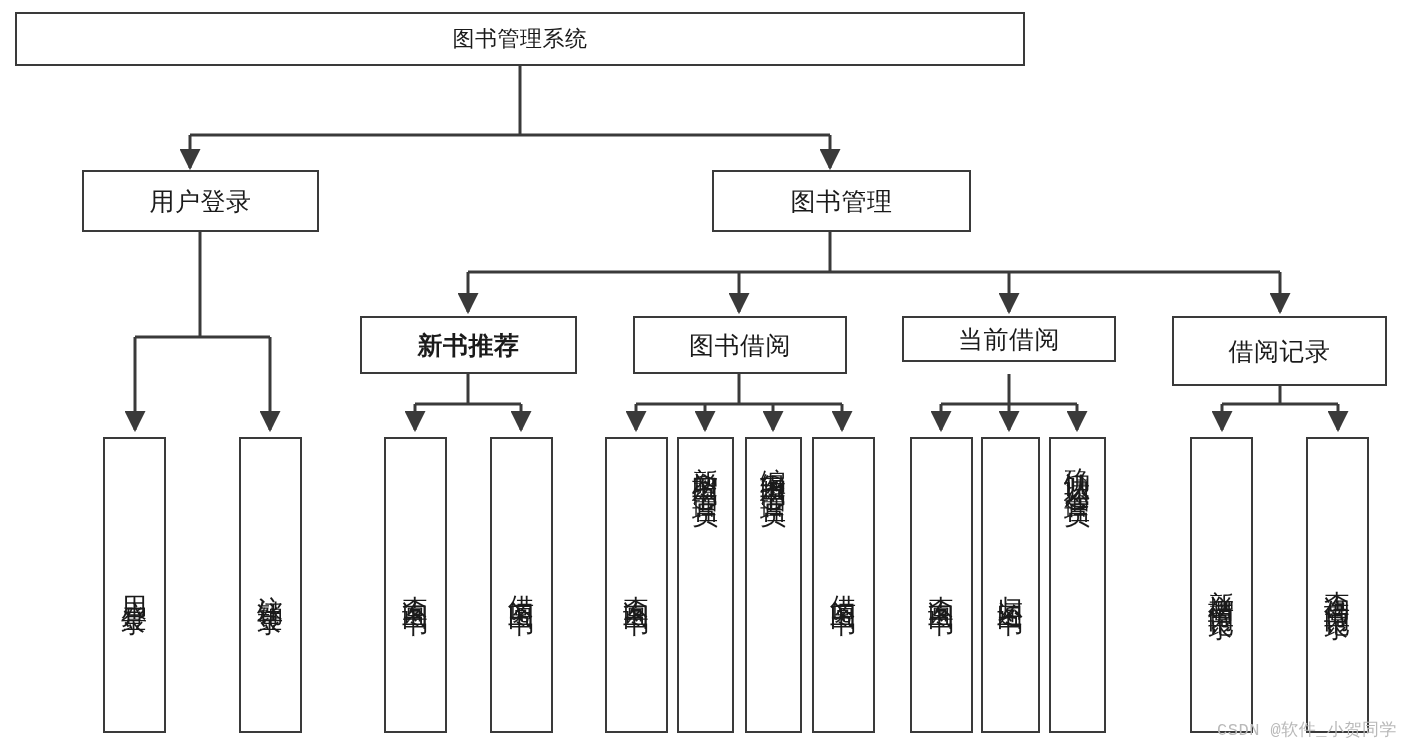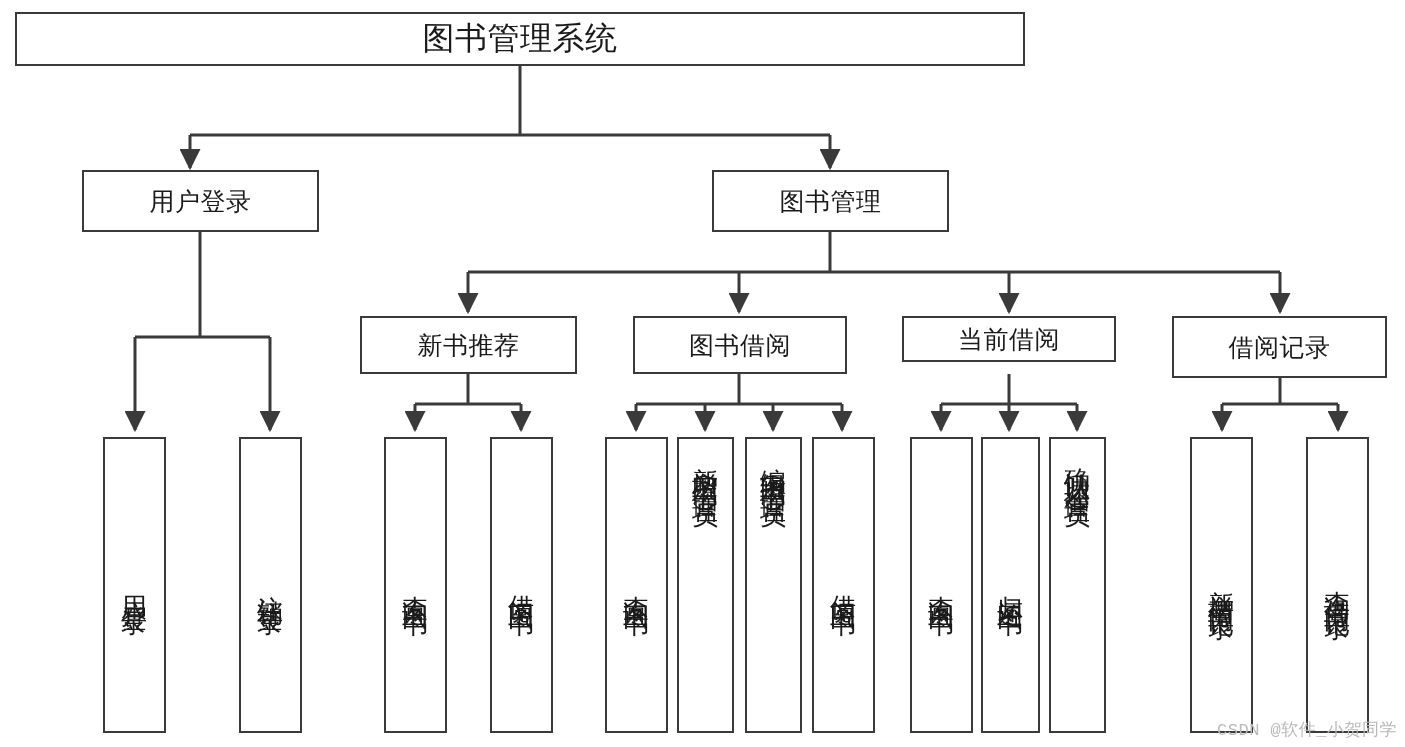--- a/index.html
+++ b/index.html
@@ -41,21 +41,21 @@
     line-height: 1.16;
     text-align: center;
     white-space: pre;
   }
   
   .node.horiz .label {
     font-size: 25px;
     letter-spacing: 0.5px;
   }
   .node.root .label {
-    font-size: 32px;
+    font-size: 22px;
   }
   
   .node.vert {
     align-items: center;
     justify-content: center;
     padding: 6px 0;
   }
   .node.vert .label {
     writing-mode: vertical-rl;
     text-orientation: upright;
@@ -139,37 +139,37 @@
   </svg>
 
   <div class="node horiz root" style="left:15px; top:12px; width:1010px; height:54px;">
     <span class="label">图书管理系统</span>
   </div>
 
   <div class="node horiz" style="left:82px; top:170px; width:237px; height:62px;">
     <span class="label">用户登录</span>
   </div>
 
-  <div class="node horiz" style="left:712px; top:170px; width:237px; height:62px;">
+  <div class="node horiz" style="left:712px; top:170px; width:259px; height:62px;">
     <span class="label">图书管理</span>
   </div>
 
-  <div class="node horiz" style="left:360px; top:316px; width:217px; height:58px;">
+  <div class="node horiz" style="left:360px; top:316px; width:217px; height:58px;font-weight:bold;">
     <span class="label">新书推荐</span>
   </div>
 
   <div class="node horiz" style="left:633px; top:316px; width:214px; height:58px;">
     <span class="label">图书借阅</span>
   </div>
 
   <div class="node horiz" style="left:902px; top:316px; width:214px; height:46px;">
     <span class="label">当前借阅</span>
   </div>
 
-  <div class="node horiz" style="left:1172px; top:316px; width:215px; height:62px;">
+  <div class="node horiz" style="left:1172px; top:316px; width:215px; height:70px;">
     <span class="label">借阅记录</span>
   </div>
 
   <div class="node vert" style="left:103px; top:437px; width:63px; height:296px;">
     <span class="label">用户登录</span>
   </div>
 
   <div class="node vert" style="left:239px; top:437px; width:63px; height:296px;">
     <span class="label">注销登录</span>
   </div>

